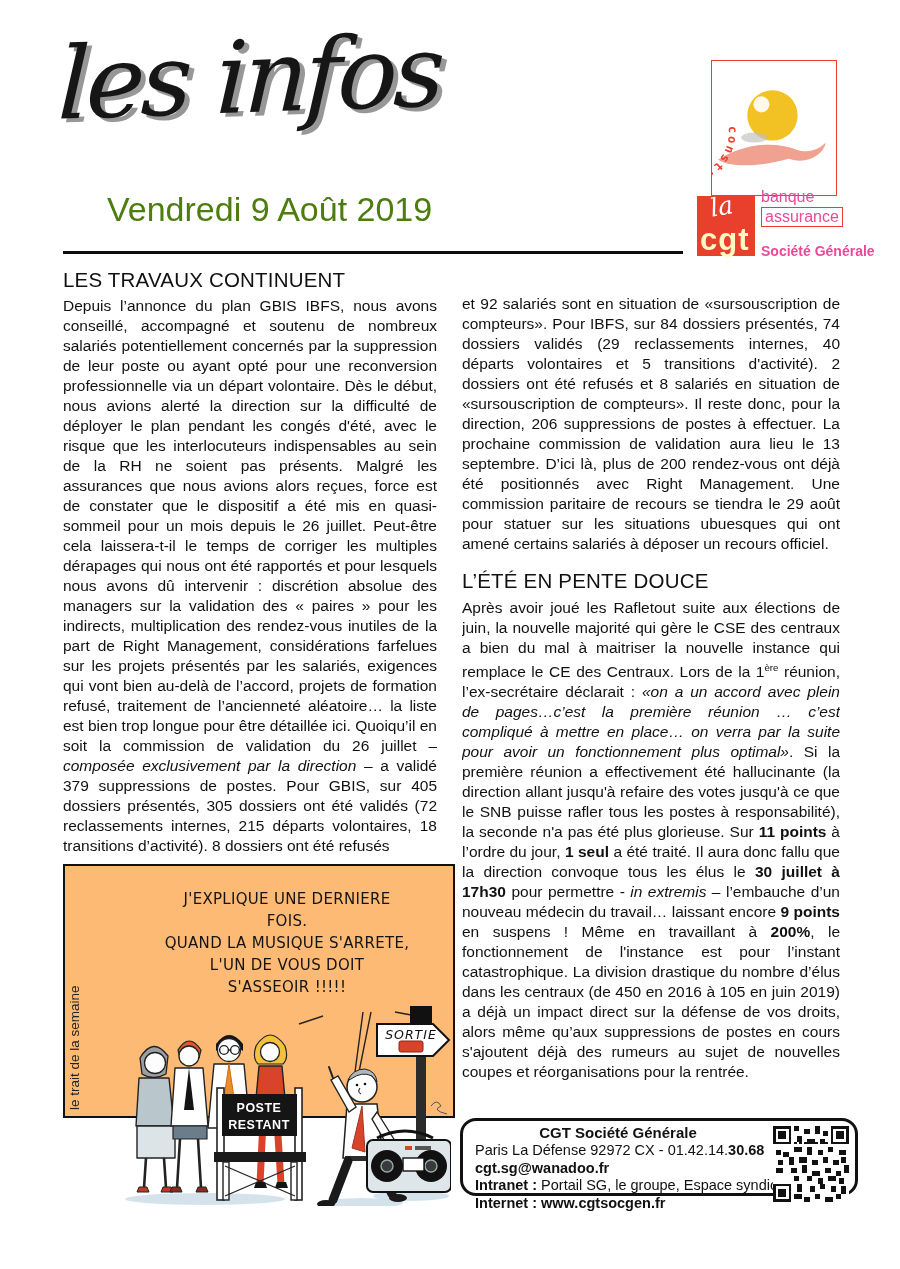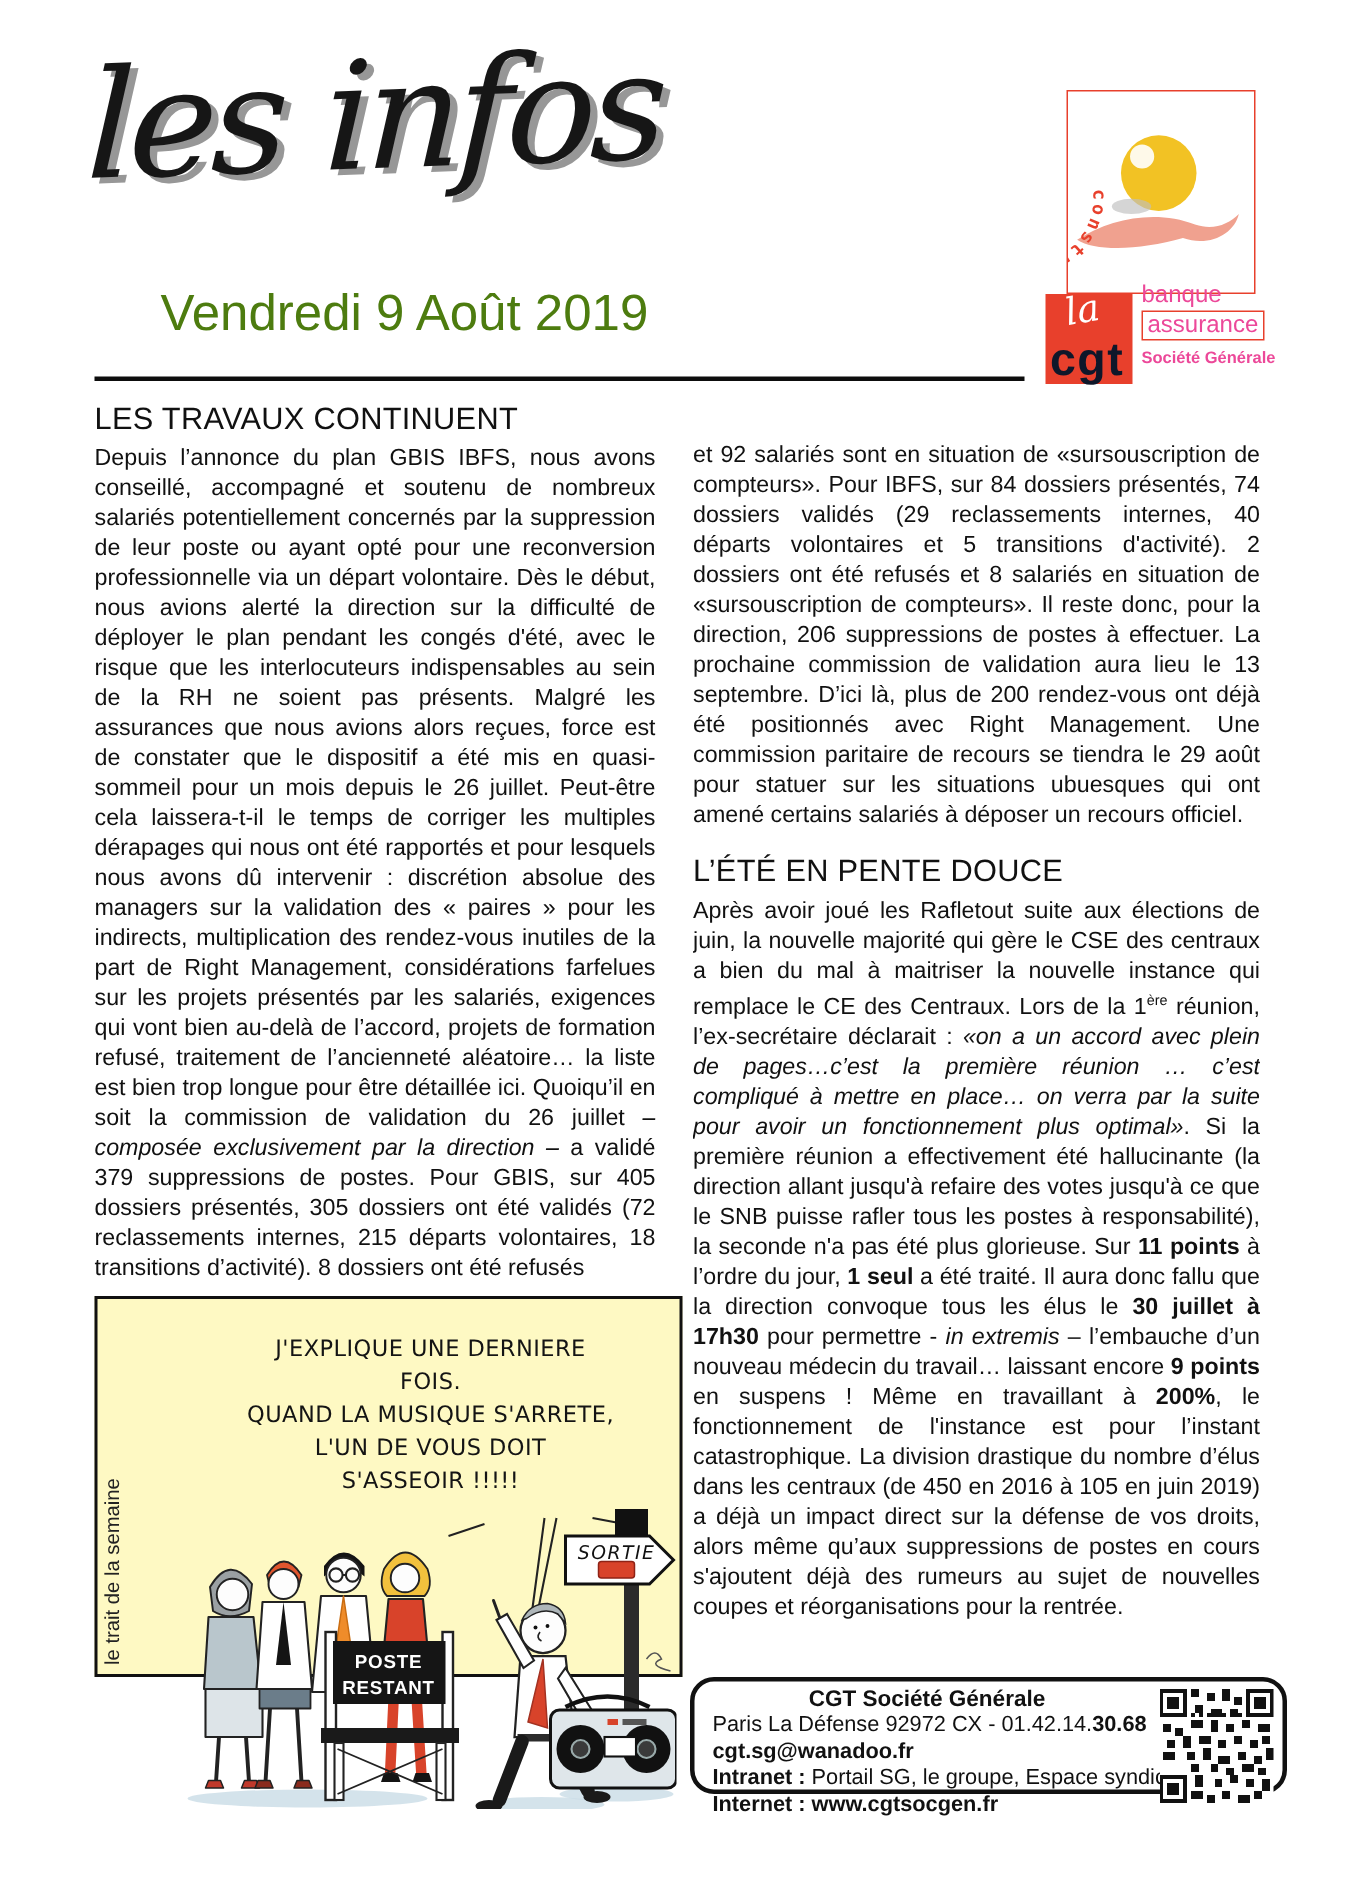--- a/index.html
+++ b/index.html
@@ -14,42 +14,42 @@
   .masthead-date{position:absolute;left:107px;top:190px;font-size:34px;color:#4d7c0f;}
   .head-rule{position:absolute;left:63px;top:251px;width:620px;height:3px;background:#0d0d0d;}
 
   
   .logo{position:absolute;left:695px;top:54px;width:162px;height:214px;}
   .logo-frame{position:absolute;left:16px;top:6px;width:124px;height:134px;
     border:1.5px solid #e8402c;background:#fff;}
   .cgt-square{position:absolute;left:2px;top:142px;width:58px;height:60px;background:#e8402c;}
   .cgt-la{position:absolute;left:13px;top:-4px;color:#fff;font-family:"DejaVu Serif",serif;
     font-style:italic;font-size:25px;transform:rotate(-10deg);}
-  .cgt-word{position:absolute;left:3px;bottom:1px;color:#0f172a;font-weight:bold;
+  .cgt-word{position:absolute;left:3px;bottom:1px;color:#fef9c3;font-weight:bold;
     font-size:31px;letter-spacing:1px;line-height:1;}
   .logo-right{position:absolute;left:66px;top:134px;width:94px;color:#ec4899;}
   .logo-banque{font-size:16px;line-height:18px;}
   .logo-assurance{display:inline-block;font-size:16px;line-height:18px;
     border:1.5px solid #e8402c;padding:0 3px;margin-top:1px;}
-  .logo-sg{font-size:11px;font-weight:bold;margin-top:6px;white-space:nowrap;}
+  .logo-sg{font-size:14px;font-weight:bold;margin-top:16px;white-space:nowrap;}
 
   
   .article-title{font-size:20.5px;font-weight:normal;margin:0 0 4px 0;letter-spacing:.2px;}
   .body-text{font-size:15.5px;line-height:20px;text-align:justify;}
   .col-left{position:absolute;left:63px;top:268px;width:374px;}
   .col-left .body-text{max-height:570px;overflow:hidden;}
   .col-right{position:absolute;left:462px;top:270px;width:378px;height:842px;overflow:hidden;}
   .col-right .first-para{margin-top:24px;}
   .col-right .article-title{margin:15px 0 5px 0;}
   .b{font-weight:bold;} .i{font-style:italic;}
   sup{font-size:.62em;}
 
   
   .cartoon-box{position:absolute;left:63px;top:864px;width:392px;height:254px;
-    border:2.5px solid #111;box-sizing:border-box;background:#fef9c3;}
+    border:2.5px solid #111;box-sizing:border-box;background:#fdba74;}
   .cartoon-caption{position:absolute;left:3px;bottom:6px;transform-origin:0 100%;
     transform:rotate(-90deg) translateY(14px);font-size:13.5px;color:#222;white-space:nowrap;}
   .bubble-text{font-family:"DejaVu Sans",sans-serif;font-size:15px;letter-spacing:.3px;fill:#141414;}
   .sign-text{font-weight:bold;fill:#fff;font-size:12.5px;letter-spacing:.5px;}
 
   
   .contact-box{position:absolute;left:460px;top:1118px;width:398px;height:78px;
     border:3px solid #111;border-radius:16px;box-sizing:border-box;
     padding:3px 8px 2px 12px;background:#fff;}
   .contact-title{font-size:15px;font-weight:bold;text-align:center;padding-right:86px;line-height:18px;}

